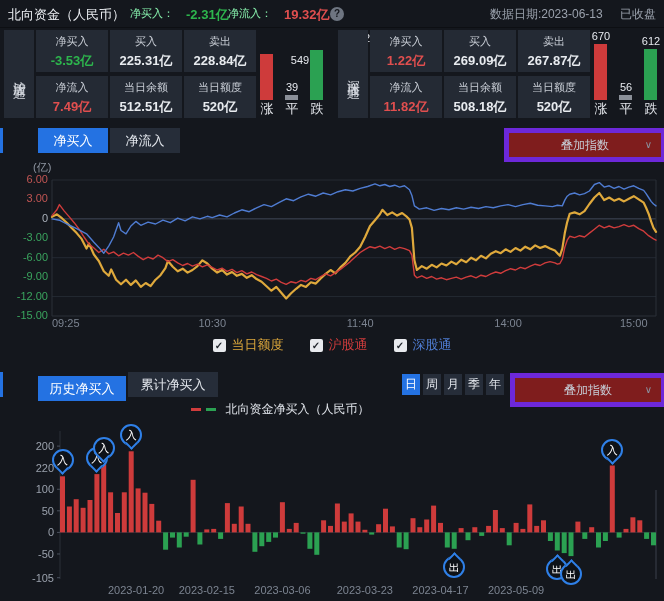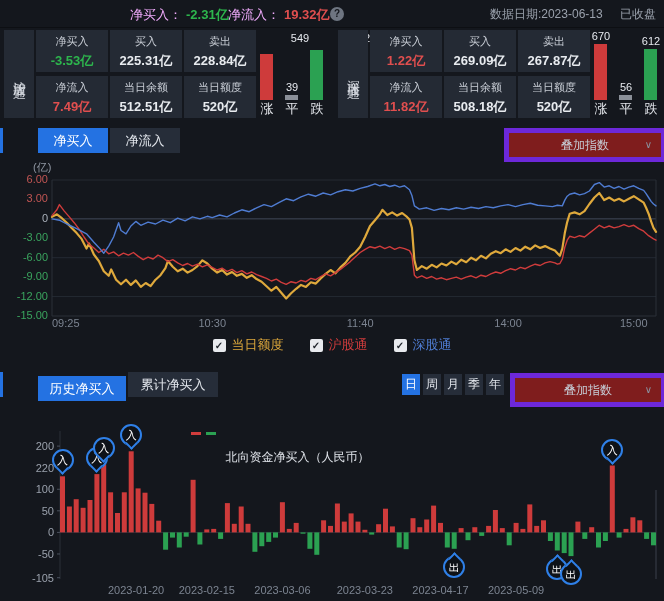--- a/index.html
+++ b/index.html
@@ -1,21 +1,21 @@
 <!DOCTYPE html>
 <html><head>
 <meta charset="utf-8">
 <style>
   html,body{margin:0;padding:0;background:#14171d;}
   #app{position:relative;width:664px;height:601px;background:#14171d;overflow:hidden;
        font-family:"Liberation Sans",sans-serif;color:#dfe3e9;-webkit-font-smoothing:antialiased;}
   
   .hdr{position:absolute;left:0;top:0;width:664px;height:27px;background:#14171d;border-bottom:1px solid #0d0f13;}
   .hdr-title{position:absolute;left:8px;top:6px;font-size:13px;color:#eceff3;}
-  .hdr-lbl{position:absolute;top:6px;font-size:13px;color:#f0abfc;}
+  .hdr-lbl{position:absolute;top:6px;font-size:11px;color:#86efac;}
   .hdr-val{position:absolute;top:6px;font-size:13px;font-weight:bold;}
   .green{color:#2db54d;} .red{color:#e14f4f;} .white{color:#e8ebef;}
   .help{position:absolute;left:330px;top:7px;width:14px;height:14px;border-radius:50%;
         background:#6e7581;color:#14171d;font-size:10px;font-weight:bold;text-align:center;line-height:14px;}
   .hdr-right{position:absolute;right:8px;top:6px;font-size:12px;color:#9aa1ac;}
   .hdr-right span{margin-left:14px;}
   
   .board{position:absolute;top:30px;height:88px;}
   .bname{position:absolute;left:0;top:0;width:30px;height:88px;background:#242a34;color:#d6dae1;
          font-size:13px;display:flex;align-items:center;justify-content:center;
@@ -38,36 +38,37 @@
   .unit{position:absolute;left:33px;top:160px;font-size:11px;color:#8f96a2;}
   .ylab{position:absolute;font-size:11px;text-align:right;}
   .xlab{position:absolute;font-size:11px;color:#7c8491;}
   
   .legend1{position:absolute;left:0;top:336px;width:664px;display:flex;justify-content:center;gap:26px;}
   .litem{display:flex;align-items:center;gap:6px;font-size:13px;cursor:pointer;}
   .cbox{width:13px;height:13px;background:#e8eaee;border-radius:2px;color:#1c2128;font-size:10px;
         font-weight:bold;text-align:center;line-height:13px;}
   .legend2{position:absolute;left:0;top:401px;width:560px;display:flex;justify-content:center;align-items:center;gap:5px;}
   .dash{width:10px;height:3px;display:inline-block;}
-  .legend2 .lt{font-size:12px;color:#dfe3e9;margin-left:5px;margin-top:48px;}
+  .legend2 .lt{font-size:12px;color:#dfe3e9;margin-left:5px;}
   
   .pin{position:absolute;width:18px;height:18px;border-radius:50%;border:2px solid #2f80e8;
        background:#0e1218;color:#fff;font-size:11px;text-align:center;line-height:18px;z-index:5;}
   .pin:after{content:"";position:absolute;width:7px;height:7px;background:#0e1218;left:4.5px;
              transform:rotate(45deg);}
   .pin.down:after{bottom:-4px;border-right:2px solid #2f80e8;border-bottom:2px solid #2f80e8;}
   .pin.up:after{top:-4px;border-left:2px solid #2f80e8;border-top:2px solid #2f80e8;}
   svg{position:absolute;left:0;top:0;pointer-events:none;}
 </style>
 </head>
 <body>
 
 <div id="app">
 
   <div class="hdr">
+    <span class="hdr-title">北向资金（人民币）</span>
     <span class="hdr-lbl" style="left:130px">净买入：</span>
     <span class="hdr-val green" style="left:186px">-2.31亿</span>
     <span class="hdr-lbl" style="left:228px">净流入：</span>
     <span class="hdr-val red" style="left:284px">19.32亿</span>
     <span class="help">?</span>
     <div class="hdr-right">
       <span>数据日期:2023-06-13</span>
       <span>已收盘</span>
     </div>
   </div>
@@ -93,21 +94,21 @@
         </div>
         <div class="cell" style="left: 106px; top: 46px;">
           <span class="cl">当日余额</span>
           <span class="cv white">512.51亿</span>
         </div>
         <div class="cell" style="left: 180px; top: 46px;">
           <span class="cl">当日额度</span>
           <span class="cv white">520亿</span>
         </div>
         <div class="udwrap" style="left: 254px; width: 76px;">
-          <div class="udnum" style="left: -4px; top: 2px; margin-left: 33px;">549</div>
+          <div class="udnum" style="left: -4px; top: 24px; margin-left: 33px;">549</div>
           <div class="udbar" style="left: 2px; top: 24px; height: 46px; background: rgb(206, 59, 59);"></div>
           <div class="udlab" style="left: -4px;">涨</div>
           <div class="udnum" style="left: 21px; top: 51px;">39</div>
           <div class="udbar" style="left: 27px; top: 65px; height: 5px; background: rgb(138, 143, 152);"></div>
           <div class="udlab" style="left: 21px;">平</div>
           <div class="udnum" style="left: 46px; top: 2px; margin-left: 44px;">602</div>
           <div class="udbar" style="left: 52px; top: 20px; height: 50px; background: rgb(43, 161, 82);"></div>
           <div class="udlab" style="left: 46px;">跌</div>
         </div>
       </div>

